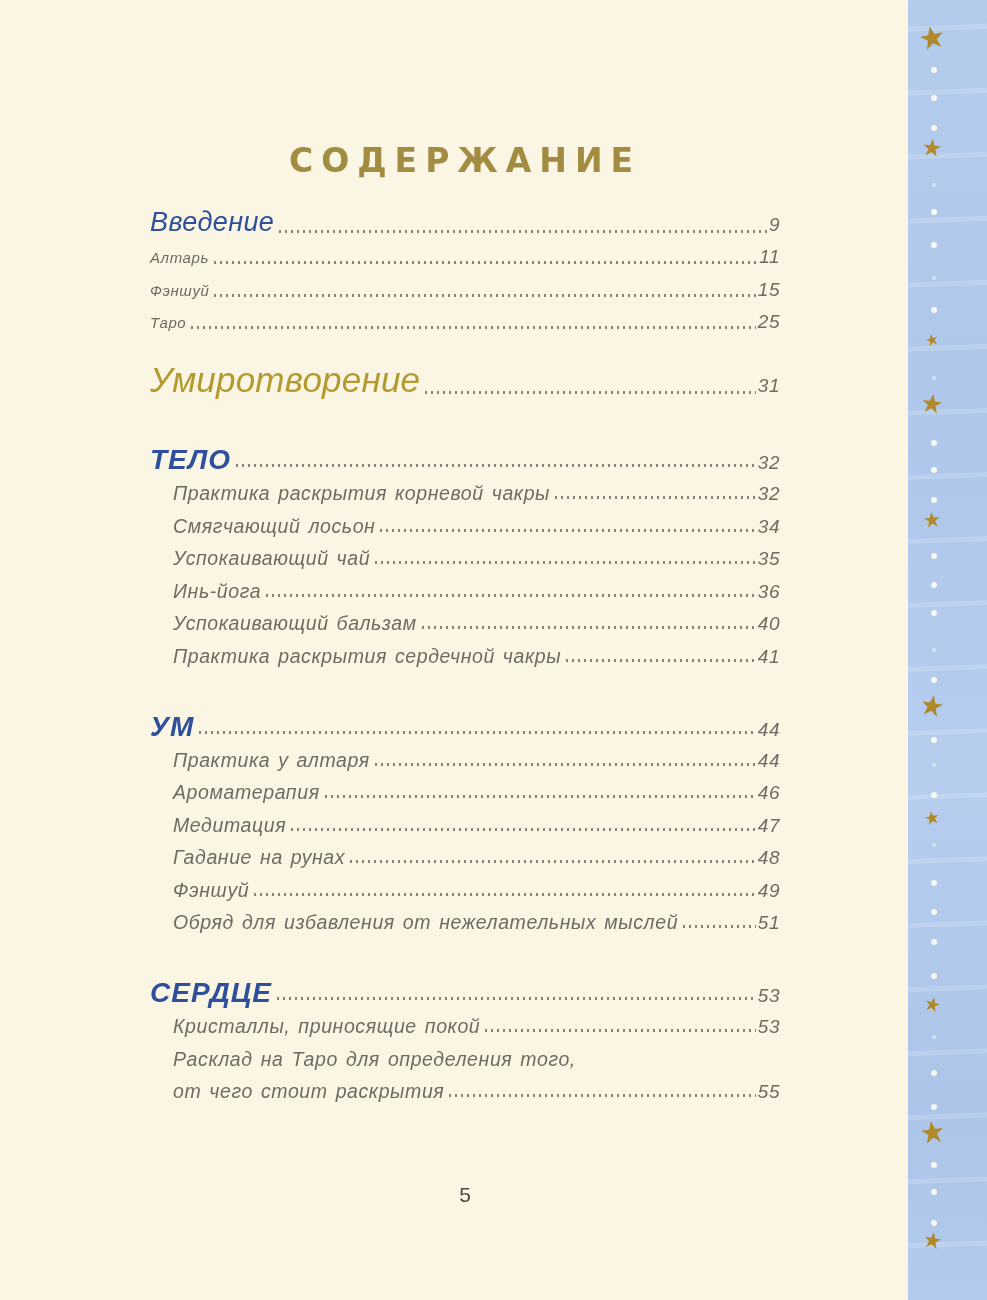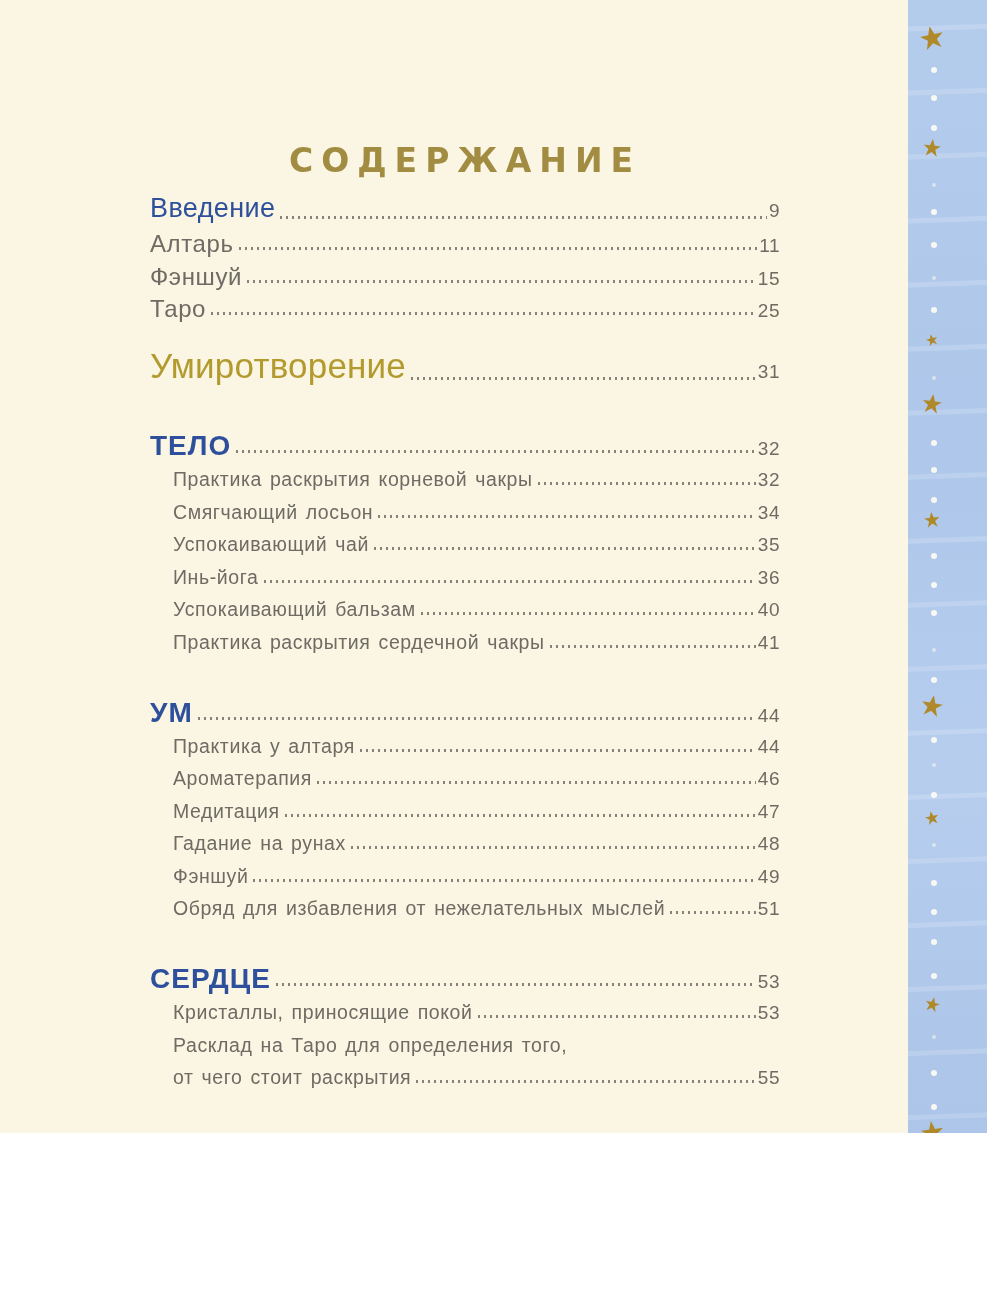--- a/index.html
+++ b/index.html
@@ -1,19 +1,19 @@
 <!DOCTYPE html>
 <html style="--bg: #FAF6E3; --blue: #2D4F9C; --gold-title: #A28C42; --gold: #B39A2F; --text: #6E6B64; --leader: #87837A; --strip: #B0C9EB; --star: #B0892A; --stripdot: #FBFBF2;"><head>
 <meta charset="utf-8">
 <style>
   html, body { margin: 0; padding: 0; }
   .page {
     position: relative;
     width: 987px;
-    height: 1133px;
+    height: 1300px;
     background: var(--bg, #FAF6E3);
     font-family: "Liberation Sans", sans-serif;
     overflow: hidden;
   }
 
   
   .content {
     position: absolute;
     left: 150px;
     top: 0;
@@ -23,21 +23,21 @@
     margin: 141px 0 0 0;
     text-align: center;
     font-family: "DejaVu Sans", sans-serif;
     font-weight: bold;
     font-size: 33px;
     line-height: 40px;
     letter-spacing: 8px;
     color: var(--gold-title, #A28C42);
   }
 
-  .toc { margin-top: 12px; }
+  .toc { margin-top: 26px; font-style: italic; }
 
   .row {
     display: flex;
     align-items: baseline;
   }
   .row .label {
     white-space: nowrap;
     letter-spacing: 0.6px;
     word-spacing: 2px;
   }
@@ -63,21 +63,21 @@
   .section-blue-lg { margin-bottom: 9px; }
   .section-blue-lg .label {
     font-size: 27px;
     line-height: 31px;
     color: var(--blue, #2D4F9C);
     font-weight: 500;
     letter-spacing: 0.4px;
   }
   .item { margin-bottom: 10.5px; }
   .item .label {
-    font-size: 24px;
+    font-size: 15px;
     line-height: 22px;
     color: var(--text, #6E6B64);
   }
   .section-gold { margin-top: 26px; margin-bottom: 44px; }
   .section-gold .label {
     font-size: 35px;
     line-height: 40px;
     color: var(--gold, #B39A2F);
     letter-spacing: 0.2px;
   }

